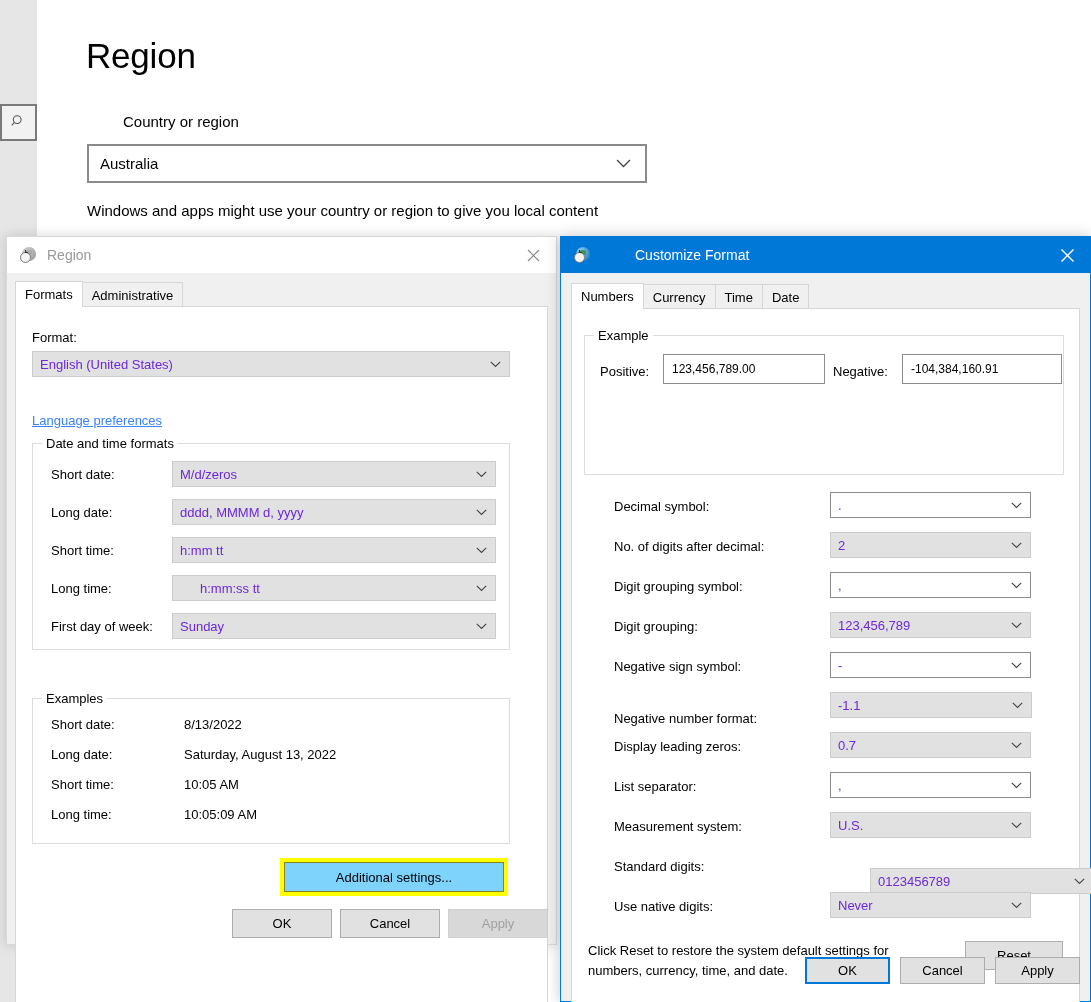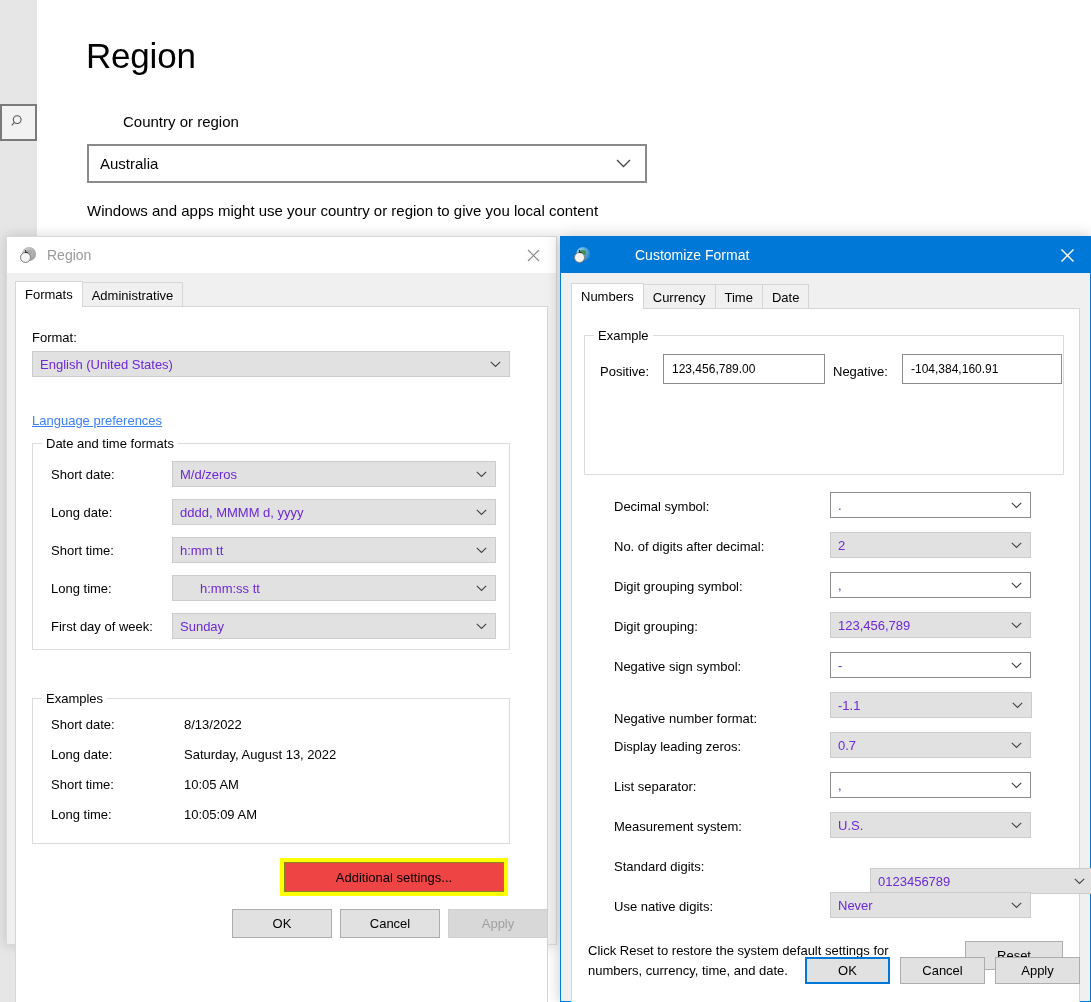--- a/index.html
+++ b/index.html
@@ -106,21 +106,21 @@
   .tfield .v{margin-left:8px;font-size:12px;color:#000;}
 
   
   .btn{
     position:absolute;box-sizing:border-box;background:#e1e1e1;border:1px solid #adadad;
     display:flex;align-items:center;justify-content:center;font-size:13px;color:#000;
   }
   .btn.disabled{color:#a0a0a0;background:#d8d8d8;border-color:#d0d0d0;}
   .btn.default{border:2px solid #0078d7;background:#e1e1e1;}
   .btn.highlight{
-    background:#ef4444;border:1px solid #8a8420;
+    background:#7dd3fc;border:1px solid #8a8420;
     outline:4px solid #ffff00;outline-offset:0px;justify-content:center;
   }
 
   .linklike{position:absolute;color:#3b82f6;text-decoration:underline;font-size:13px;}
 
   .exval{position:absolute;font-size:13px;color:#000;white-space:nowrap;}
 
   
   #region-dialog{
     left:6px;top:236px;width:551px;height:709px;

